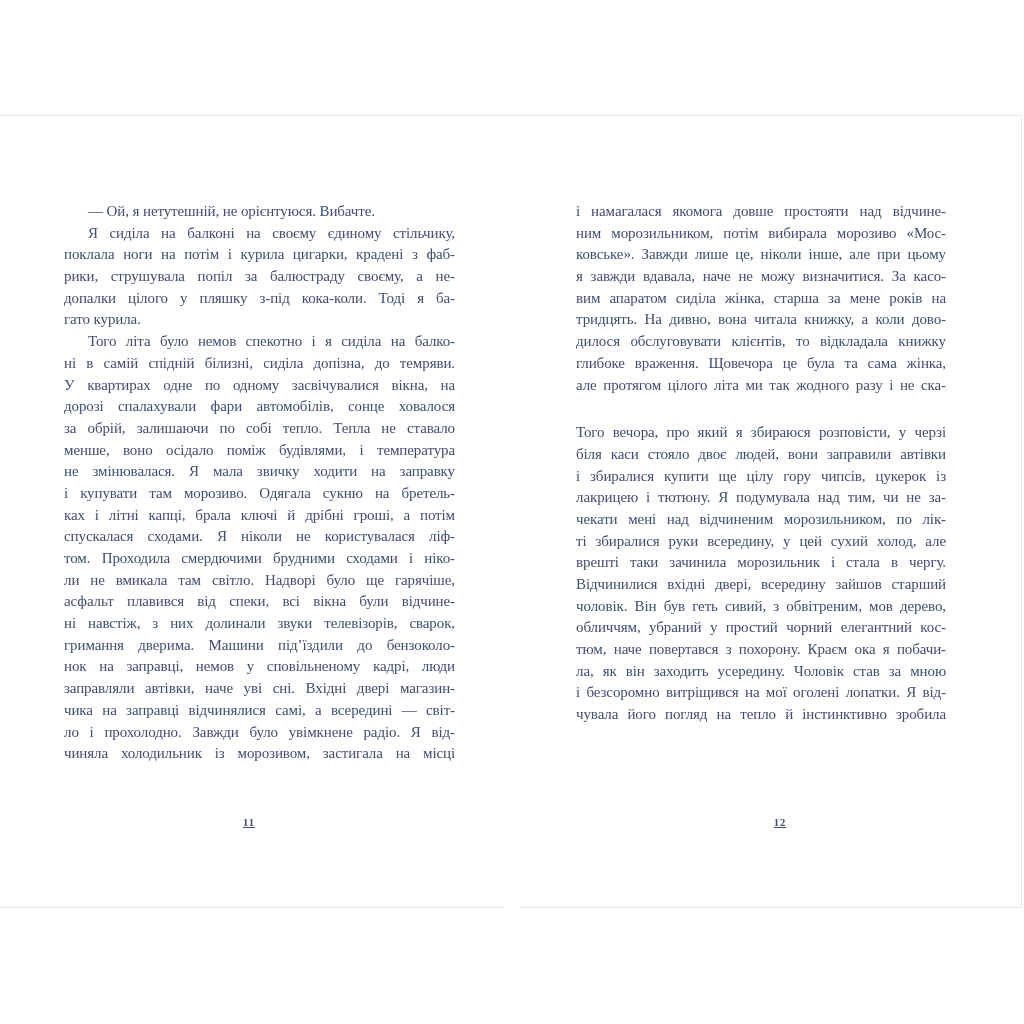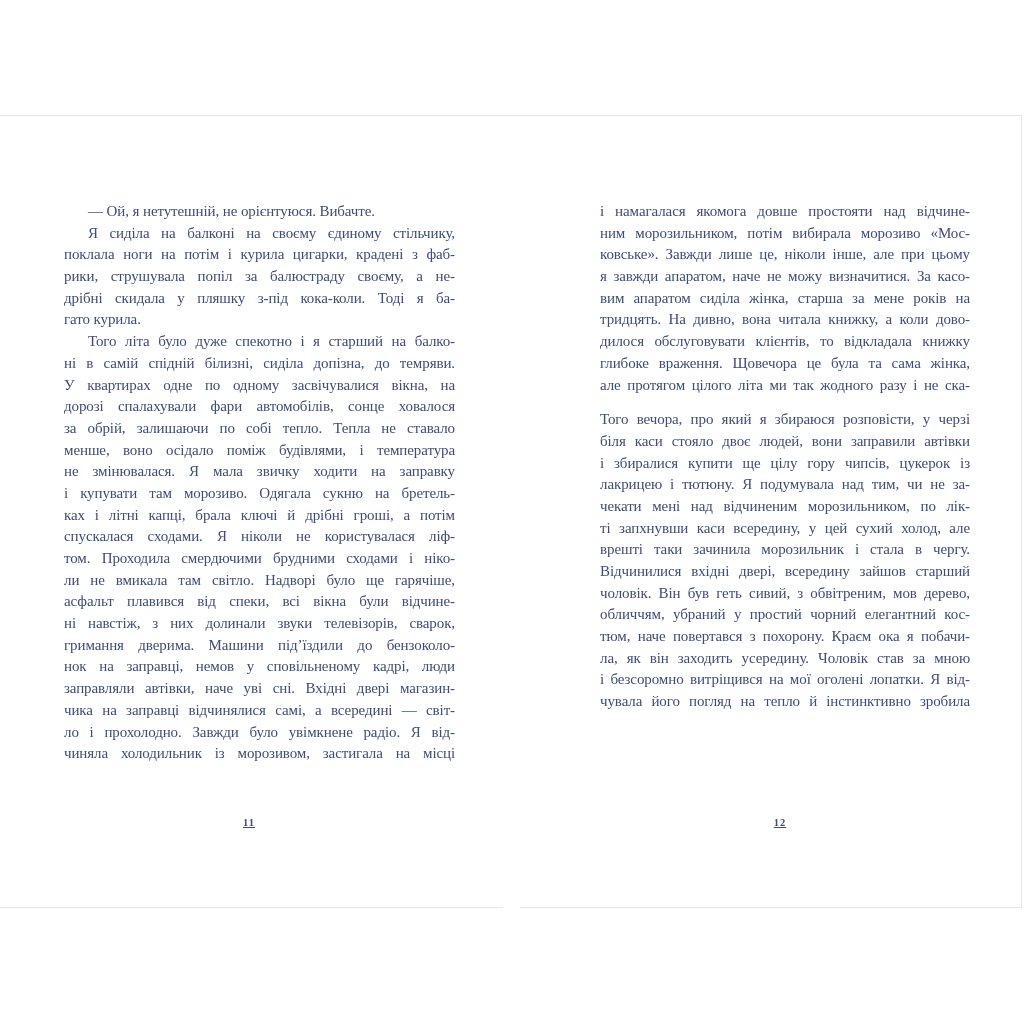--- a/index.html
+++ b/index.html
@@ -34,23 +34,23 @@
   }
   .page-column {
     position: absolute;
     top: 201px;
     color: #3f4d72;
     font-size: 15px;
     line-height: 21.7px;
     letter-spacing: -0.1px;
   }
   .page-column.left  { left: 64px;  width: 391px; }
-  .page-column.right { left: 600px; width: 370px; }
+  .page-column.right { left: 576px; width: 370px; }
   .para { margin: 0; }
-  .para.space-before { margin-top: 13px; }
+  .para.space-before { margin-top: 26px; }
   .line {
     height: 21.7px;
     overflow: hidden;
     text-align: justify;
     text-align-last: justify;
   }
   .line.lastline { text-align-last: left; }
   .line.indent { text-indent: 24px; }
   .page-number {
     position: absolute;
@@ -72,25 +72,25 @@
 <div class="gutter-gap"></div>
 
 <div class="page-column left">
     <div class="para">
       <div class="line lastline indent">— Ой, я нетутешній, не орієнтуюся. Вибачте.</div>
     </div>
     <div class="para">
       <div class="line indent">Я сиділа на балконі на своєму єдиному стільчику,</div>
       <div class="line">поклала ноги на потім і курила цигарки, крадені з фаб-</div>
       <div class="line">рики, струшувала попіл за балюстраду своєму, а не-</div>
-      <div class="line">дрібні скидала у пляшку з-під кока-коли. Тоді я ба-</div>
+      <div class="line">допалки цілого у пляшку з-під кока-коли. Тоді я ба-</div>
       <div class="line lastline">гато курила.</div>
     </div>
     <div class="para">
-      <div class="line indent">Того літа було дуже спекотно і я старший на балко-</div>
+      <div class="line indent">Того літа було немов спекотно і я сиділа на балко-</div>
       <div class="line">ні в самій спідній білизні, сиділа допізна, до темряви.</div>
       <div class="line">У квартирах одне по одному засвічувалися вікна, на</div>
       <div class="line">дорозі спалахували фари автомобілів, сонце ховалося</div>
       <div class="line">за обрій, залишаючи по собі тепло. Тепла не ставало</div>
       <div class="line">менше, воно осідало поміж будівлями, і температура</div>
       <div class="line">не змінювалася. Я мала звичку ходити на заправку</div>
       <div class="line">і купувати там морозиво. Одягала сукню на бретель-</div>
       <div class="line">ках і літні капці, брала ключі й дрібні гроші, а потім</div>
       <div class="line">спускалася сходами. Я ніколи не користувалася ліф-</div>
       <div class="line">том. Проходила смердючими брудними сходами і ніко-</div>
@@ -104,34 +104,34 @@
       <div class="line">ло і прохолодно. Завжди було увімкнене радіо. Я від-</div>
       <div class="line">чиняла холодильник із морозивом, застигала на місці</div>
     </div>
   </div>
 
 <div class="page-column right">
     <div class="para">
       <div class="line">і намагалася якомога довше простояти над відчине-</div>
       <div class="line">ним морозильником, потім вибирала морозиво «Мос-</div>
       <div class="line">ковське». Завжди лише це, ніколи інше, але при цьому</div>
-      <div class="line">я завжди апаратом, наче не можу визначитися. За касо-</div>
+      <div class="line">я завжди вдавала, наче не можу визначитися. За касо-</div>
       <div class="line">вим апаратом сиділа жінка, старша за мене років на</div>
       <div class="line">тридцять. На дивно, вона читала книжку, а коли дово-</div>
       <div class="line">дилося обслуговувати клієнтів, то відкладала книжку</div>
       <div class="line">глибоке враження. Щовечора це була та сама жінка,</div>
       <div class="line">але протягом цілого літа ми так жодного разу і не ска-</div>
     </div>
     <div class="para space-before">
       <div class="line">Того вечора, про який я збираюся розповісти, у черзі</div>
       <div class="line">біля каси стояло двоє людей, вони заправили автівки</div>
       <div class="line">і збиралися купити ще цілу гору чипсів, цукерок із</div>
       <div class="line">лакрицею і тютюну. Я подумувала над тим, чи не за-</div>
       <div class="line">чекати мені над відчиненим морозильником, по лік-</div>
-      <div class="line">ті запхнувши каси всередину, у цей сухий холод, але</div>
+      <div class="line">ті збиралися руки всередину, у цей сухий холод, але</div>
       <div class="line">врешті таки зачинила морозильник і стала в чергу.</div>
       <div class="line">Відчинилися вхідні двері, всередину зайшов старший</div>
       <div class="line">чоловік. Він був геть сивий, з обвітреним, мов дерево,</div>
       <div class="line">обличчям, убраний у простий чорний елегантний кос-</div>
       <div class="line">тюм, наче повертався з похорону. Краєм ока я побачи-</div>
       <div class="line">ла, як він заходить усередину. Чоловік став за мною</div>
       <div class="line">і безсоромно витріщився на мої оголені лопатки. Я від-</div>
       <div class="line">чувала його погляд на тепло й інстинктивно зробила</div>
     </div>
   </div>

